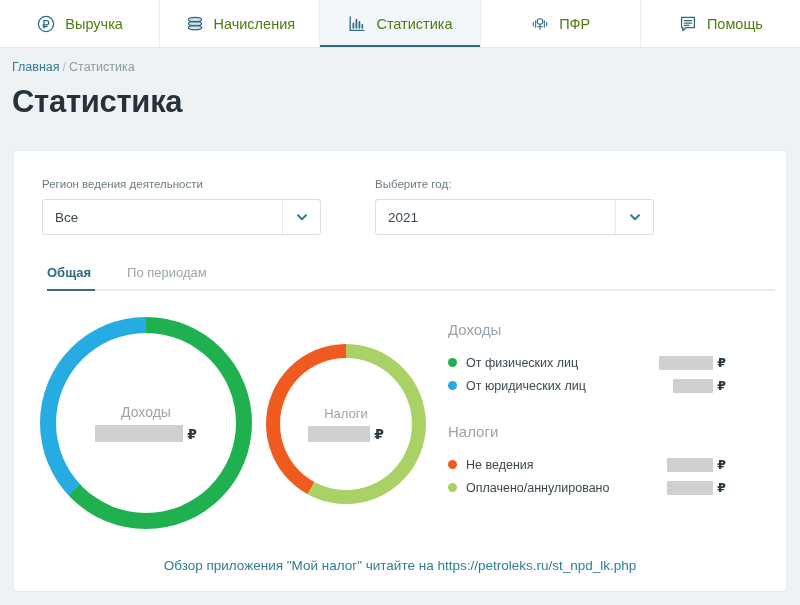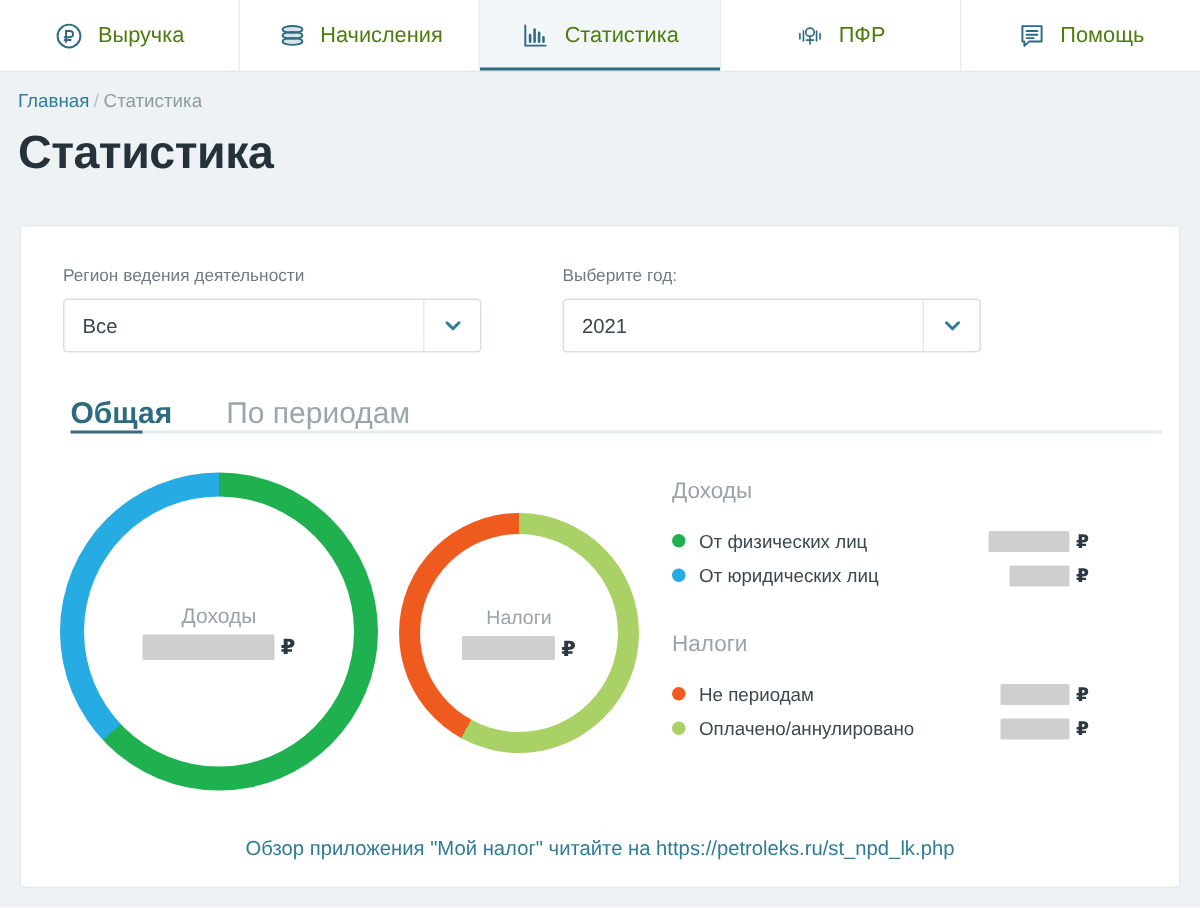--- a/index.html
+++ b/index.html
@@ -139,22 +139,23 @@
   }
 
   
   .tabs-wrap { padding: 30px 0 0 33px; }
   .tabs {
     display: flex;
     gap: 36px;
     align-items: flex-end;
   }
   .tab {
-    font-size: 20px;
+    font-size: 13px;
     cursor: pointer;
+    padding-bottom: 10px;
     color: #9aa6ac;
   }
   .tab.active {
     color: #2d6b80;
     font-weight: bold;
   }
   .tabs-rule {
     position: relative;
     width: 728px;
     height: 2px;
@@ -423,21 +424,21 @@
         <span class="legend-val">
           <span class="redact" style="width:40px;height:14px;"></span>
           <span class="rub">₽</span>
         </span>
       </div>
 
       <div class="legend-title second">Налоги</div>
 
       <div class="legend-row">
         <span class="legend-dot" style="background:#ef5a1e"></span>
-        <span class="legend-name">Не периодам</span>
+        <span class="legend-name">Не ведения</span>
         <span class="legend-val">
           <span class="redact" style="width:46px;height:14px;"></span>
           <span class="rub">₽</span>
         </span>
       </div>
 
       <div class="legend-row">
         <span class="legend-dot" style="background:#a9d165"></span>
         <span class="legend-name">Оплачено/аннулировано</span>
         <span class="legend-val">

